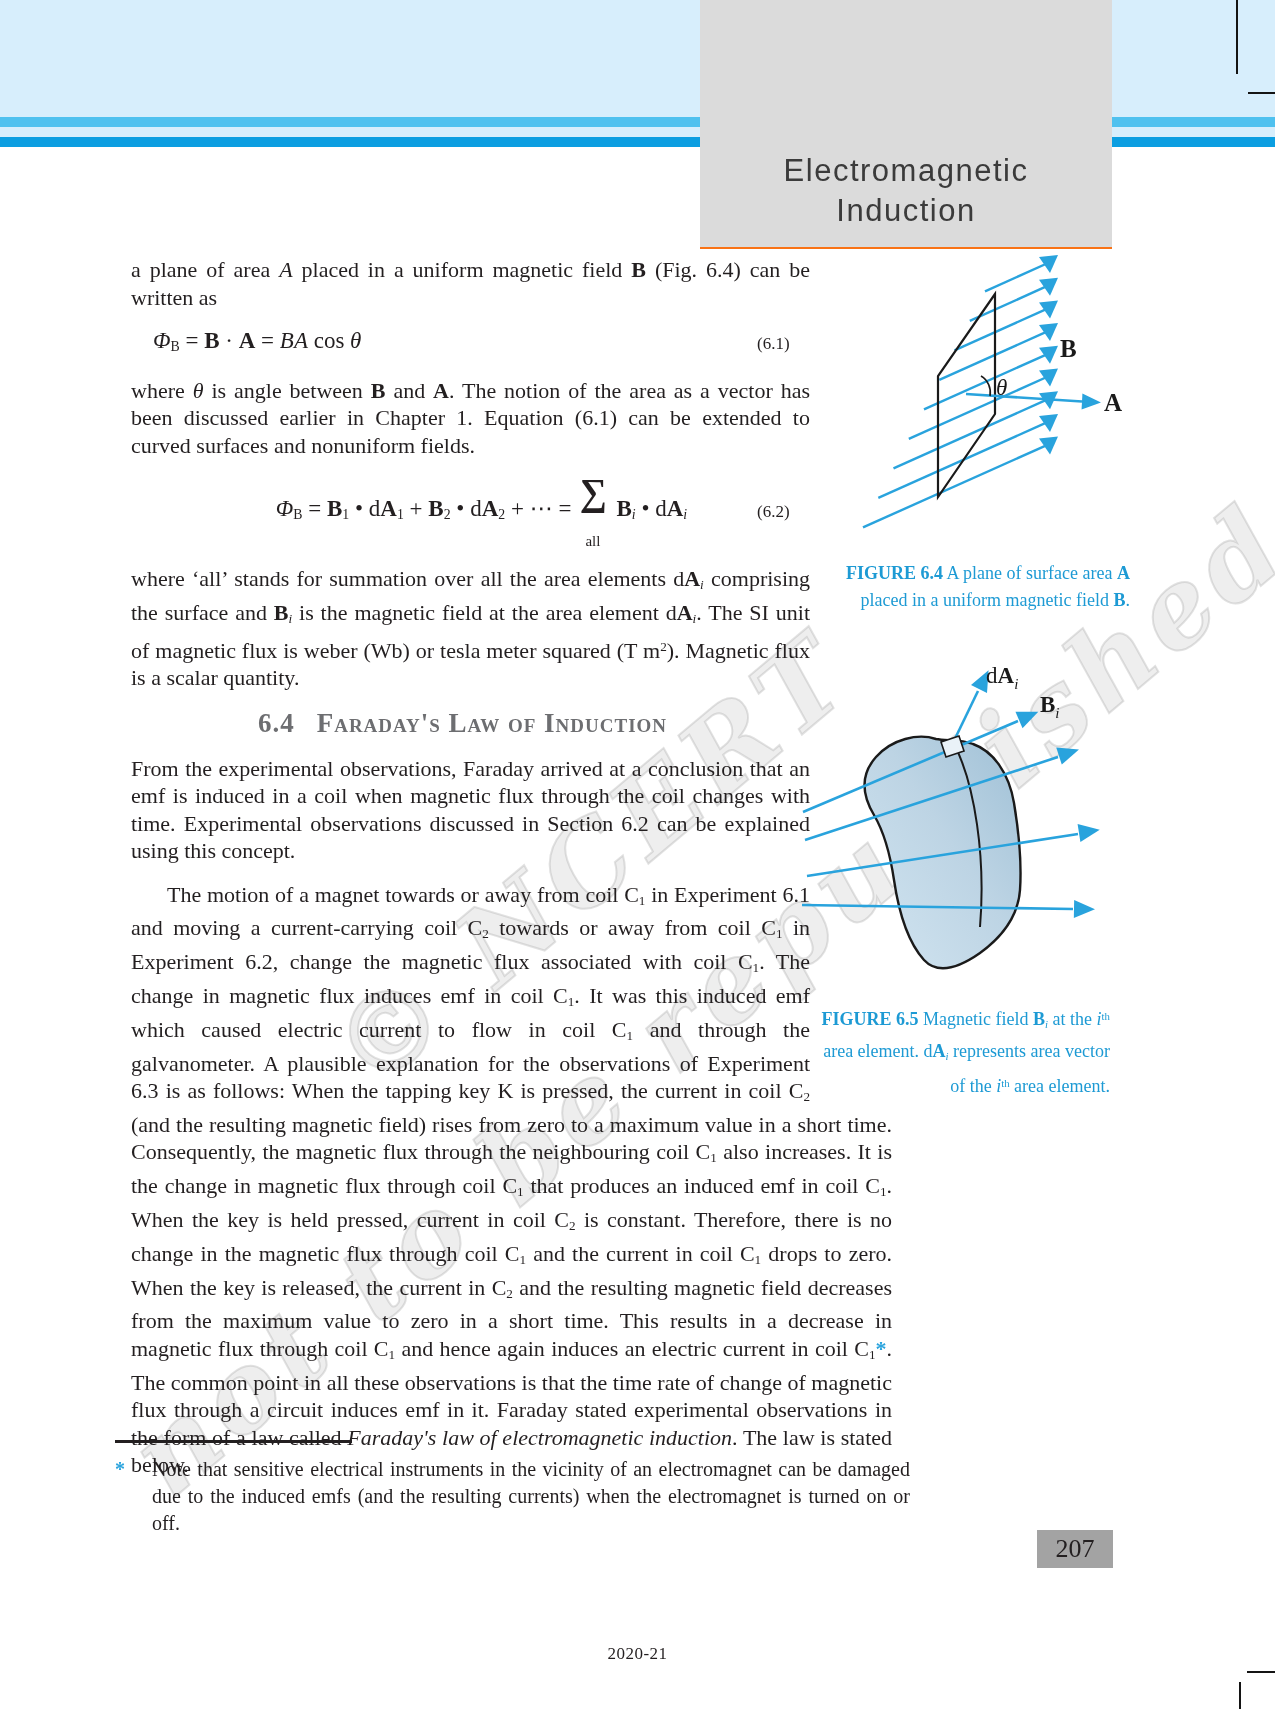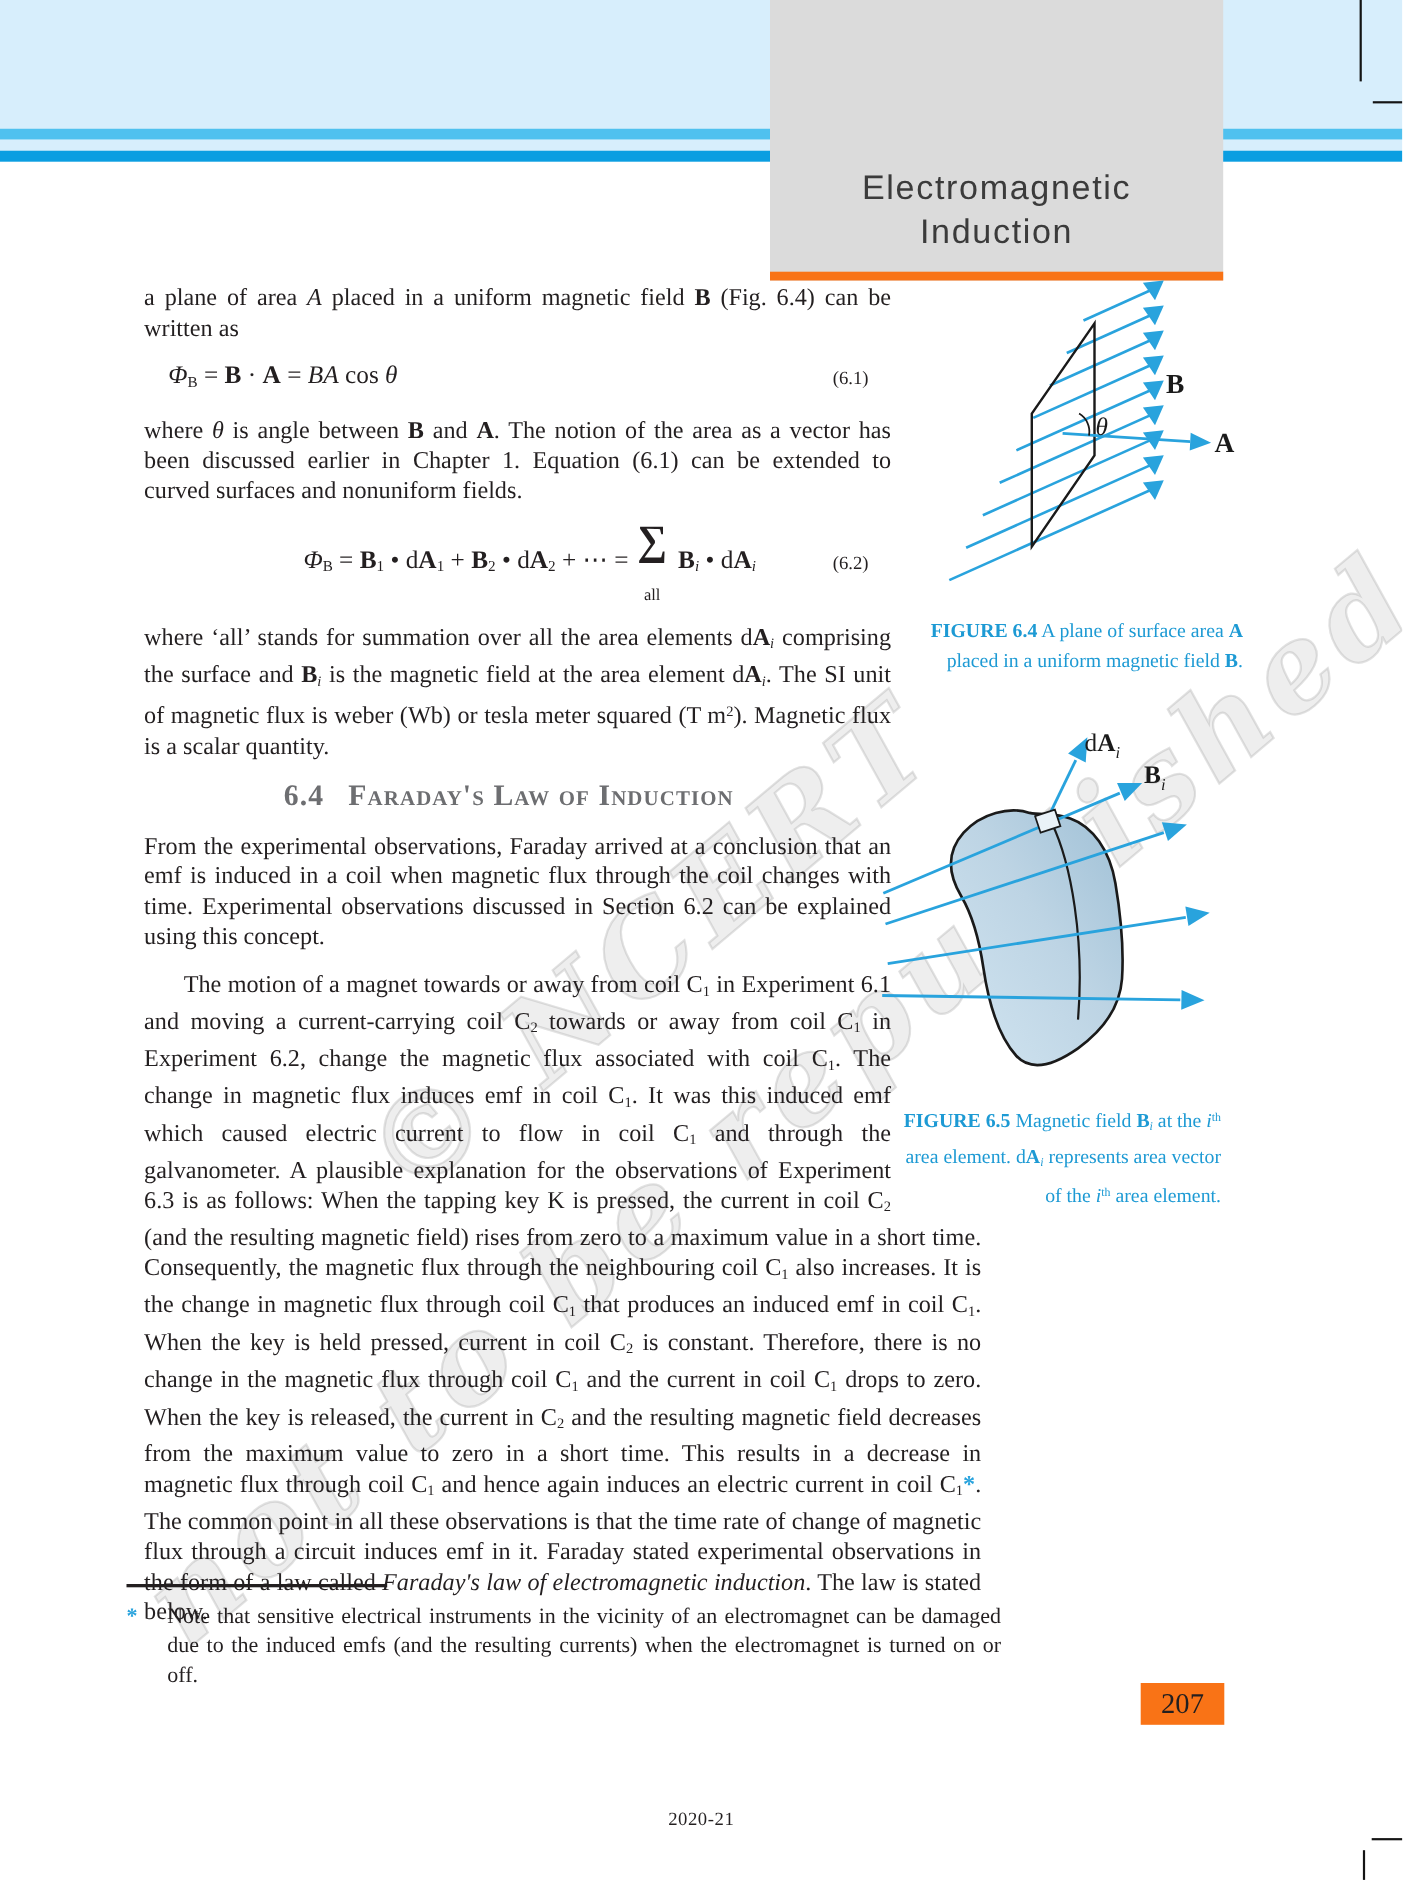--- a/index.html
+++ b/index.html
@@ -7,21 +7,21 @@
         font-family:"Liberation Serif","DejaVu Serif",serif;color:#231f20;}
 
   
   .band{position:absolute;left:0;top:0;width:100%;height:117px;background:#d7eefc;}
   .stripe{position:absolute;left:0;width:100%;}
   .stripe-1{top:117px;height:10px;background:#4fc1ef;}
   .stripe-gap{top:127px;height:10px;background:#d7eefc;}
   .stripe-2{top:137px;height:10px;background:#0b9ee1;}
 
   .title-box{position:absolute;left:700px;top:0;width:412px;height:231px;background:#dbdbdb;
-             border-bottom:8px solid #f97316;display:flex;flex-direction:column;justify-content:flex-end;
+             border-bottom:2px solid #f97316;display:flex;flex-direction:column;justify-content:flex-end;
              align-items:center;padding-bottom:16px;box-sizing:content-box;}
   .title-box .tline{font-family:"Liberation Sans",sans-serif;font-size:31px;line-height:40px;
              color:#3b3b3b;letter-spacing:1.5px;font-weight:400;}
 
   
   .cm{position:absolute;background:#141414;}
 
   
   .watermark{position:absolute;left:110px;top:470px;width:1080px;height:920px;
              display:flex;flex-direction:column;justify-content:center;align-items:center;gap:55px;
@@ -59,21 +59,21 @@
   .cap-65{left:804px;top:1003px;width:306px;}
 
   
   .footnote{position:absolute;left:115px;top:1440px;width:795px;z-index:2;}
   .fn-rule{width:237px;height:3px;background:#231f20;margin-bottom:13px;}
   .fn-row{display:flex;font-size:20px;line-height:27px;text-align:justify;}
   .fn-marker{width:37px;flex:none;color:#29a3dd;font-weight:bold;}
   .fn-text{flex:1;}
 
   
-  .pagenum{position:absolute;left:1037px;top:1530px;width:76px;height:38px;background:#f97316;
+  .pagenum{position:absolute;left:1037px;top:1530px;width:76px;height:38px;background:#a3a3a3;
            display:flex;align-items:center;justify-content:center;font-size:26px;color:#231f20;z-index:2;}
   .year{position:absolute;left:0;top:1644px;width:1275px;text-align:center;font-size:17px;
         letter-spacing:0.5px;z-index:2;}
 
   .svg-label{font-family:"Liberation Serif","DejaVu Serif",serif;}
 </style>
 </head>
 <body>
 
 <div class="page">

